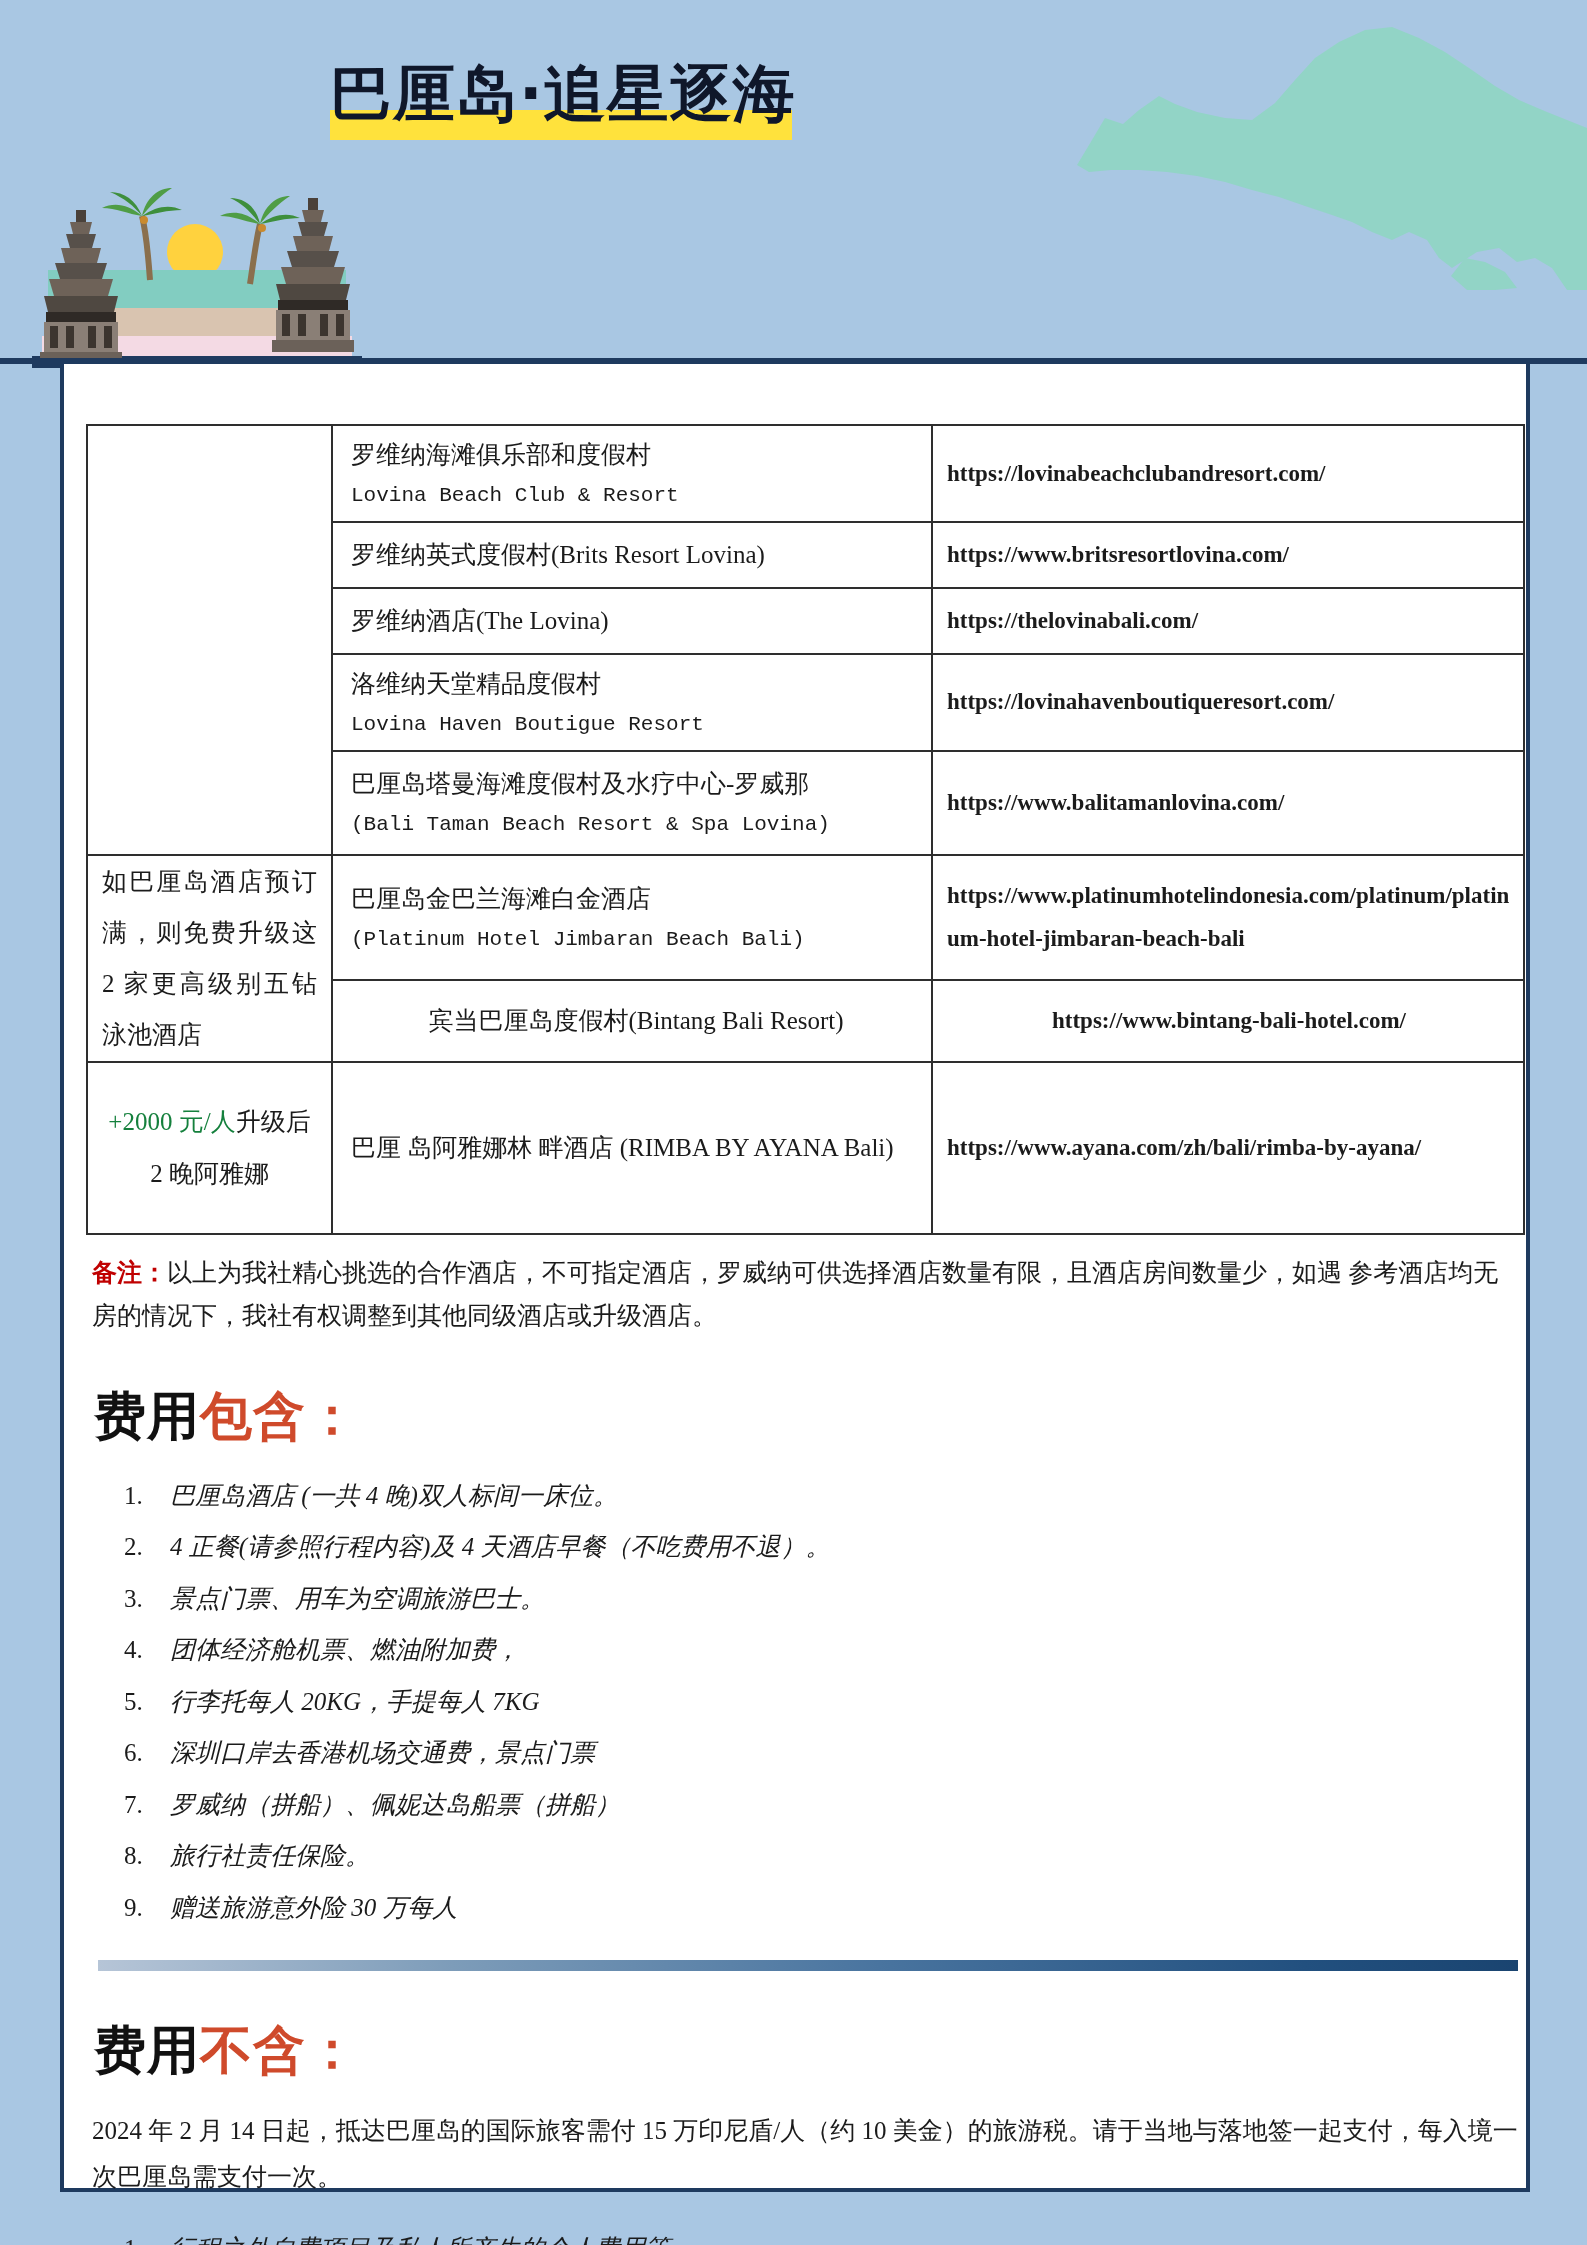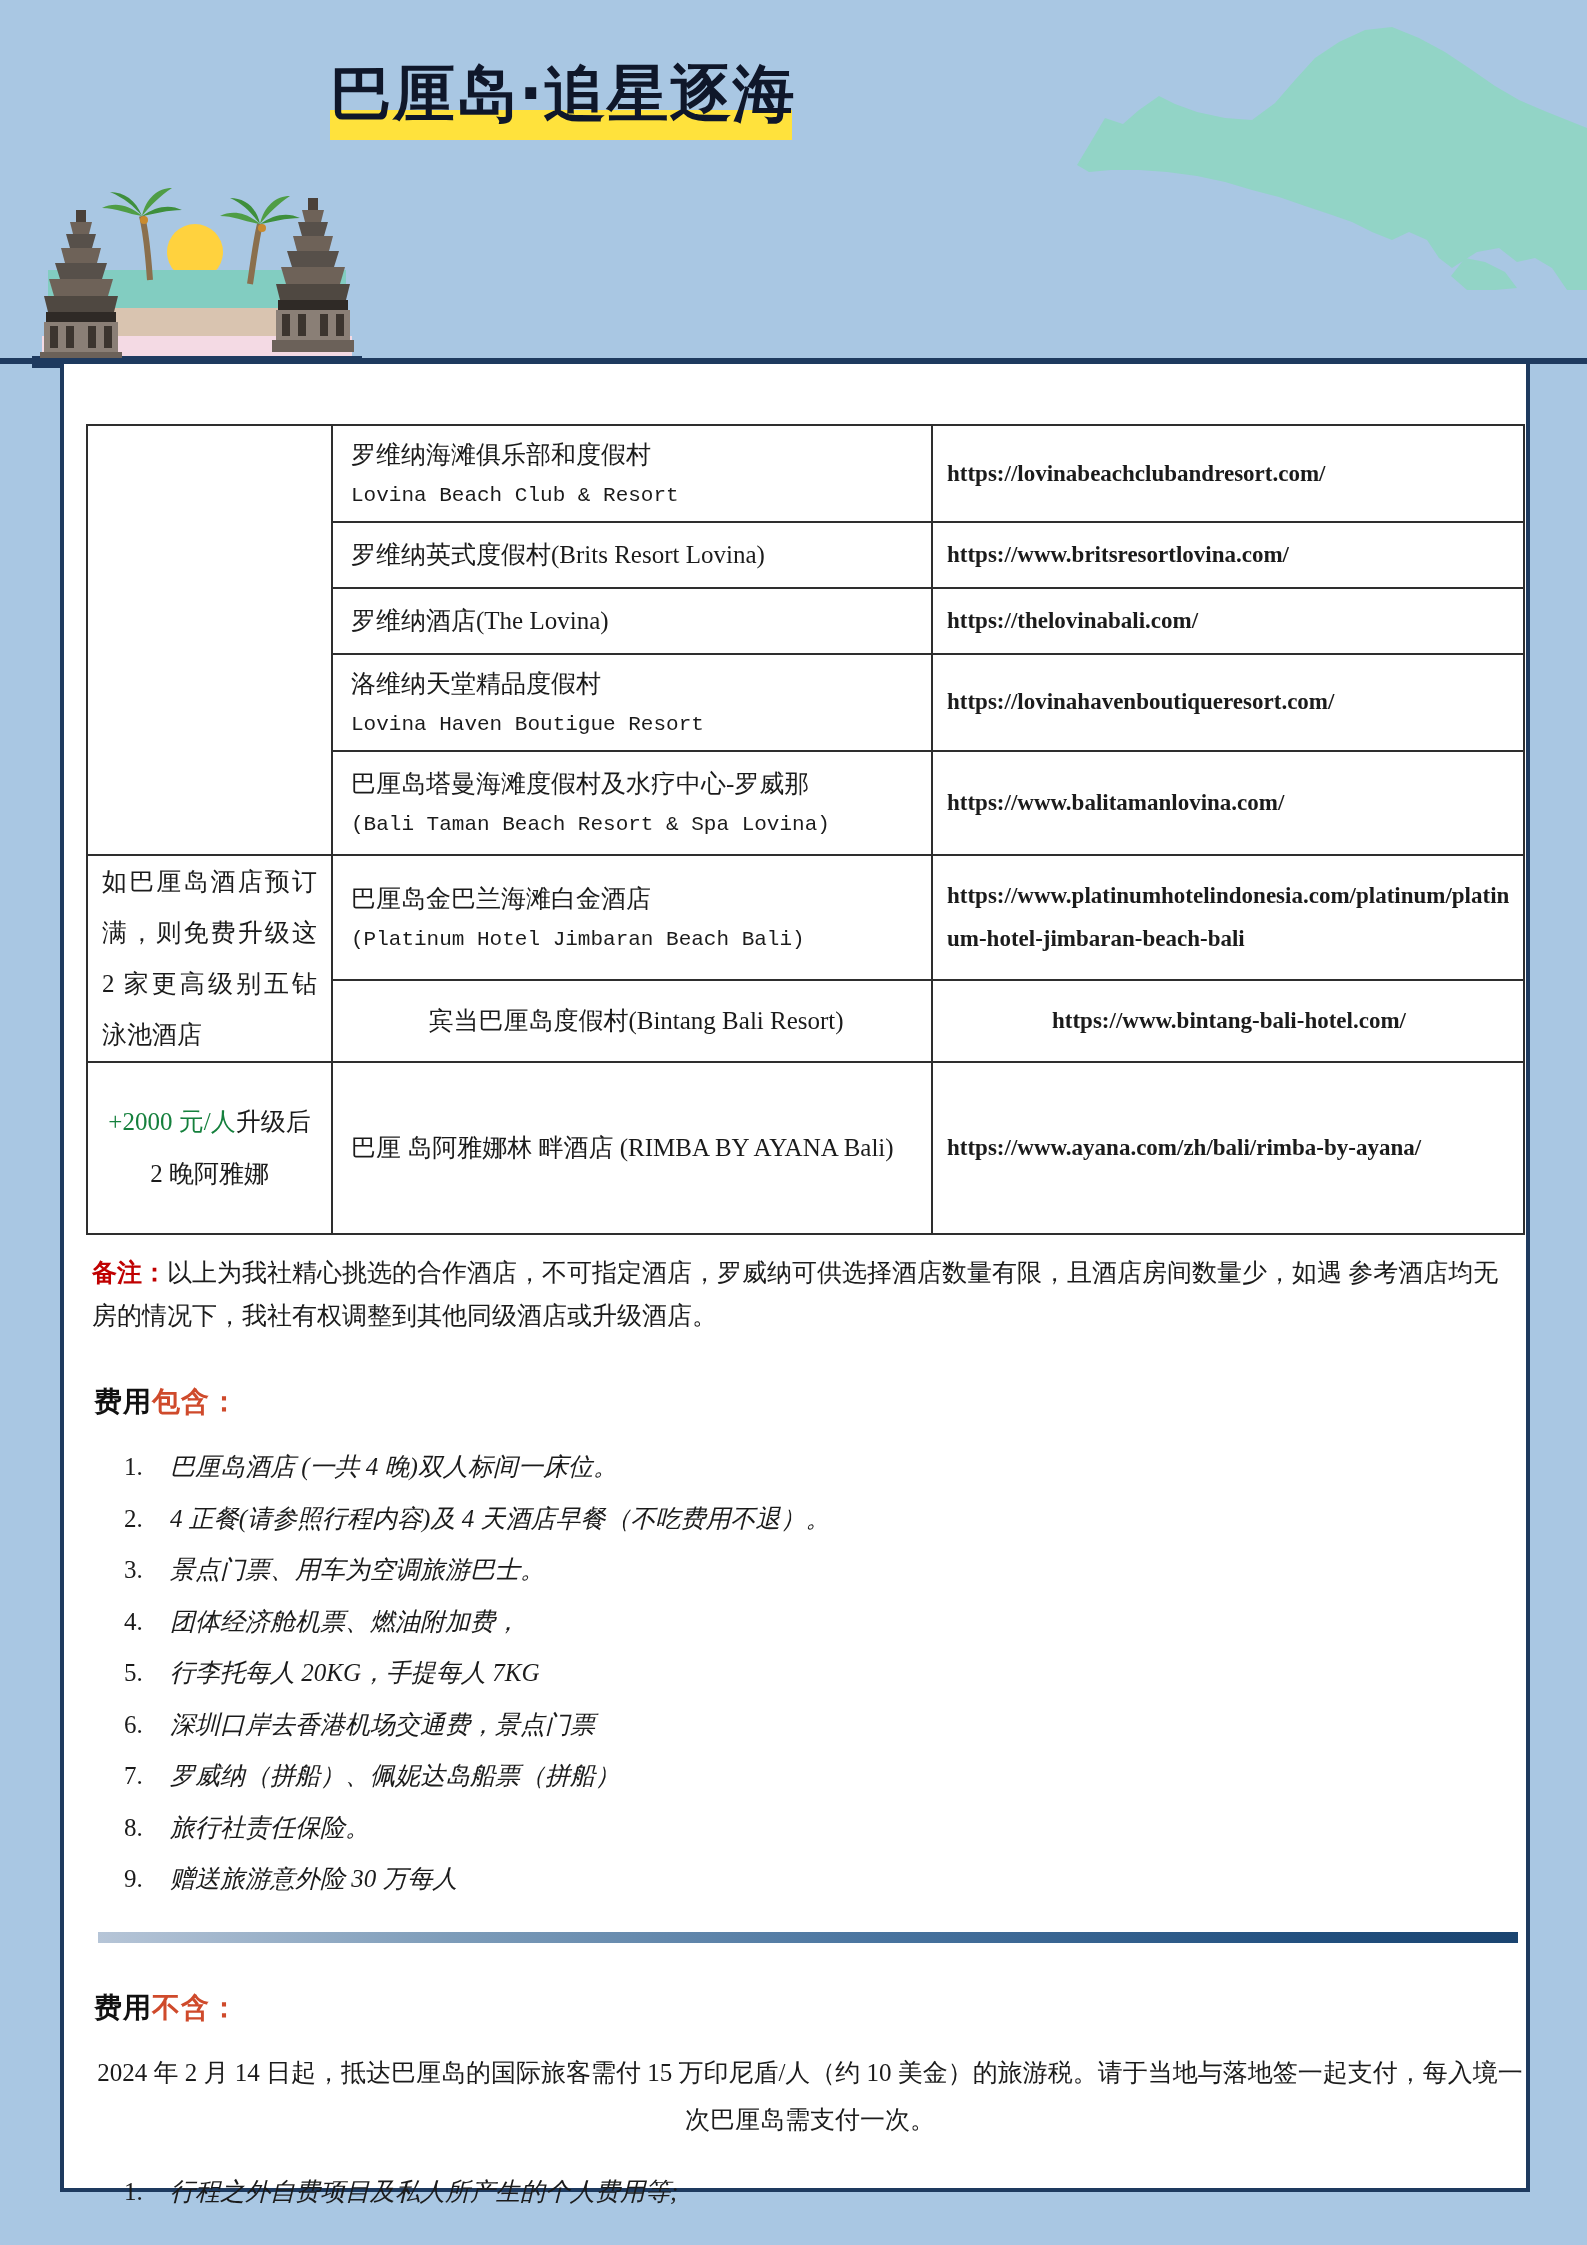--- a/index.html
+++ b/index.html
@@ -30,30 +30,30 @@
   td.name .en{font-family:Liberation Mono, monospace;font-size:21px;}
   td.url{padding:6px 12px 6px 14px;font-weight:bold;font-size:23px;line-height:1.9;
     word-break:break-all;font-family:"Liberation Serif","DejaVu Serif",serif;}
   td.side{padding:0 14px;font-size:25px;line-height:2.05;text-align:justify;}
   td.side-ayana{padding:8px 12px;font-size:25px;line-height:2.05;text-align:center;}
   .red{color:#15803d;}
   .remark{margin:16px 0 0 6px;width:1430px;font-size:25px;line-height:1.72;color:#1b1b1b;}
   .remark .lbl{color:#c00000;font-weight:bold;}
 
   
-  h2.sec{margin:48px 0 0 8px;font-size:28px;line-height:1.2;color:#111;
+  h2.sec{margin:48px 0 0 8px;font-size:52px;line-height:1.2;color:#111;
     font-family:"DejaVu Sans","Liberation Sans",sans-serif;font-weight:900;letter-spacing:1px;}
   h2.sec .hred{color:#cf4a2b;}
   .fee-list{margin:30px 0 0 0;}
   .fee-item{display:flex;margin:0 0 14px 0;font-size:25px;line-height:1.5;color:#1b1b1b;}
   .fee-num{width:46px;flex:0 0 46px;margin-left:38px;}
   .fee-text{flex:1;padding-right:30px;font-style:italic;}
   .divider{margin:34px 0 0 12px;width:1420px;height:11px;
     background:linear-gradient(90deg,#b6c5d7 0%,#7d9cb9 25%,#49749f 55%,#22507f 85%,#1a4470 100%);}
-  .intro{margin:26px 0 22px 6px;width:1436px;font-size:25px;line-height:1.85;color:#1b1b1b;text-align:center;}
+  .intro{margin:26px 0 22px 6px;width:1436px;font-size:25px;line-height:1.85;color:#1b1b1b;}
 
   
 </style>
 </head>
 <body>
 
 <div class="page">
 
   <div class="header">
 

